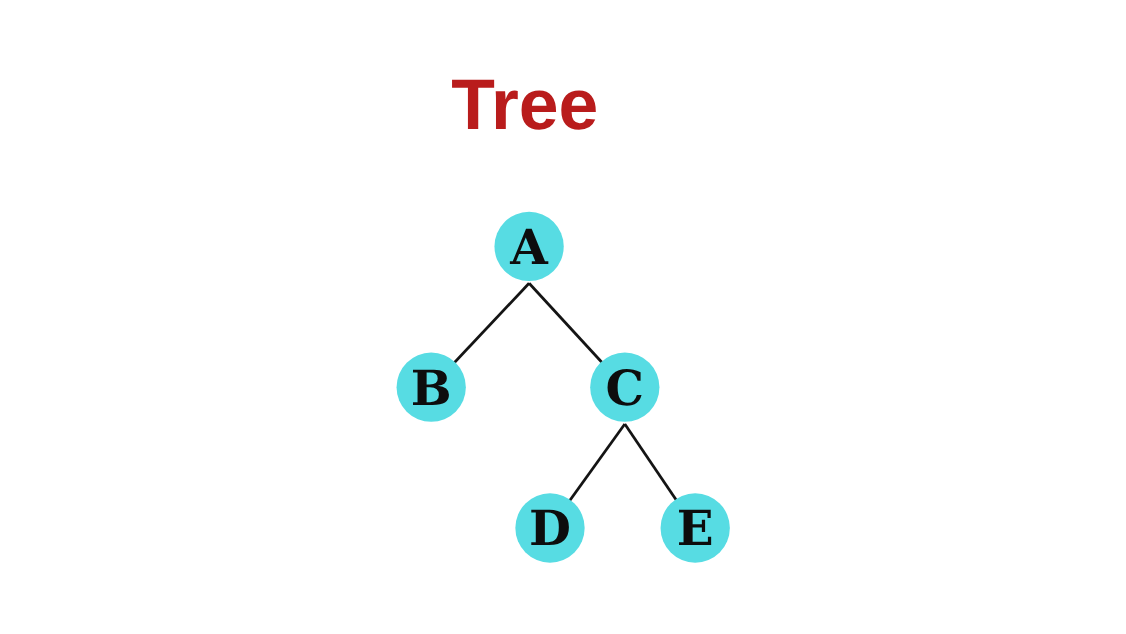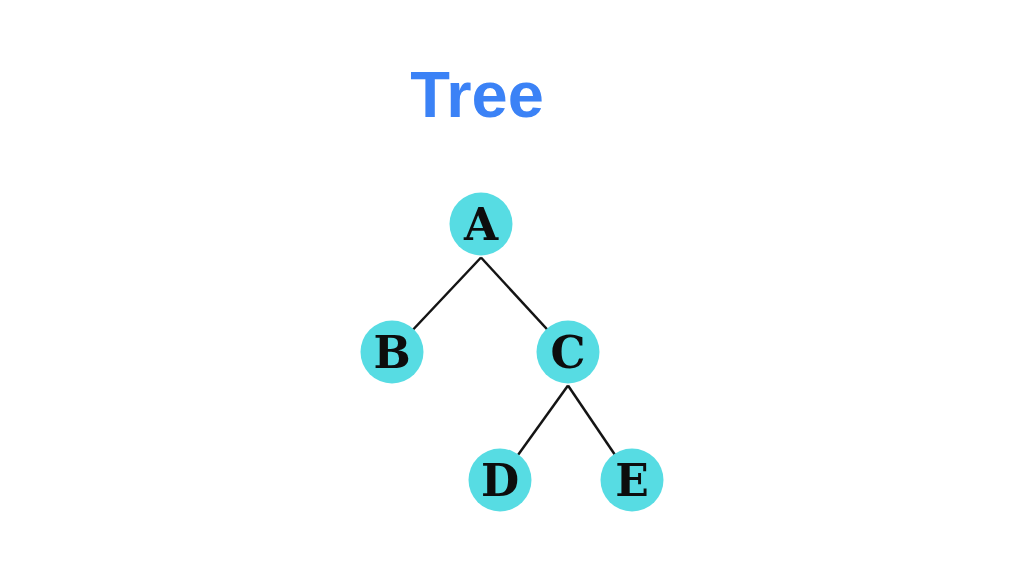--- a/index.html
+++ b/index.html
@@ -18,21 +18,21 @@
   #diagram-title {
     position: absolute;
     left: 477px;
     top: 62px;
     transform: translateX(-50%);
     margin: 0;
     font-family: "Liberation Sans", sans-serif;
     font-weight: 700;
     font-size: 65px;
     line-height: 1;
-    color: #3b82f6;
+    color: #b91c1c;
     white-space: nowrap;
   }
   #tree-svg {
     position: absolute;
     left: 0;
     top: 0;
   }
   .node-label {
     font-family: "DejaVu Serif", "Liberation Serif", serif;
     font-weight: 700;

